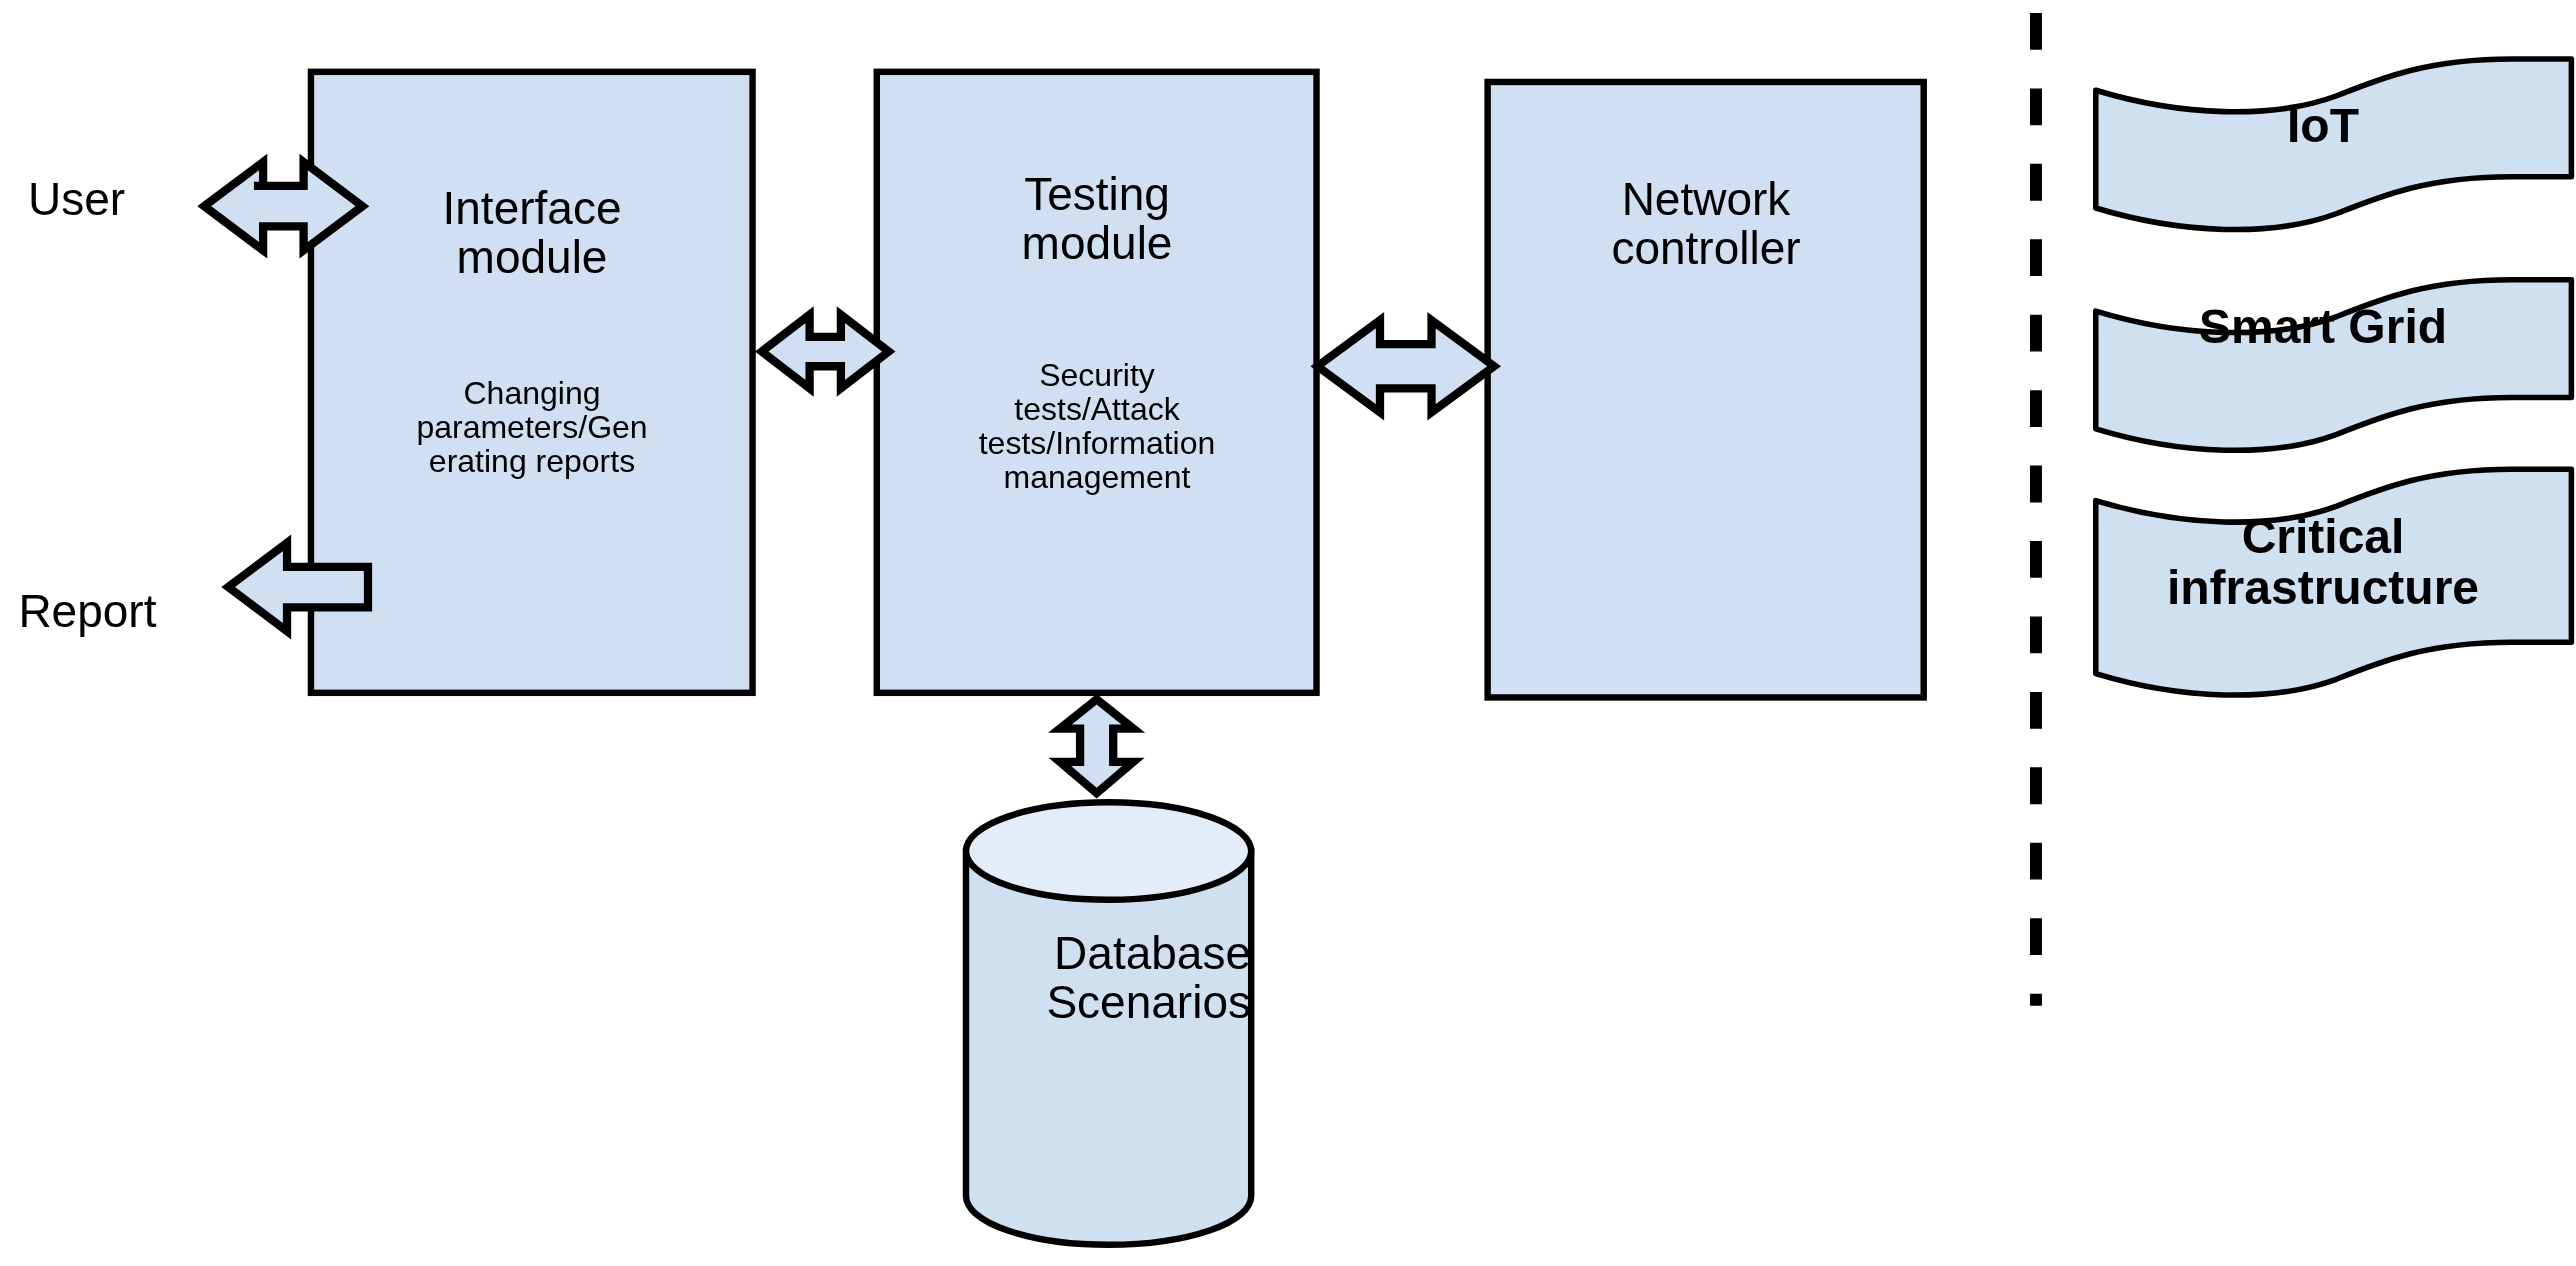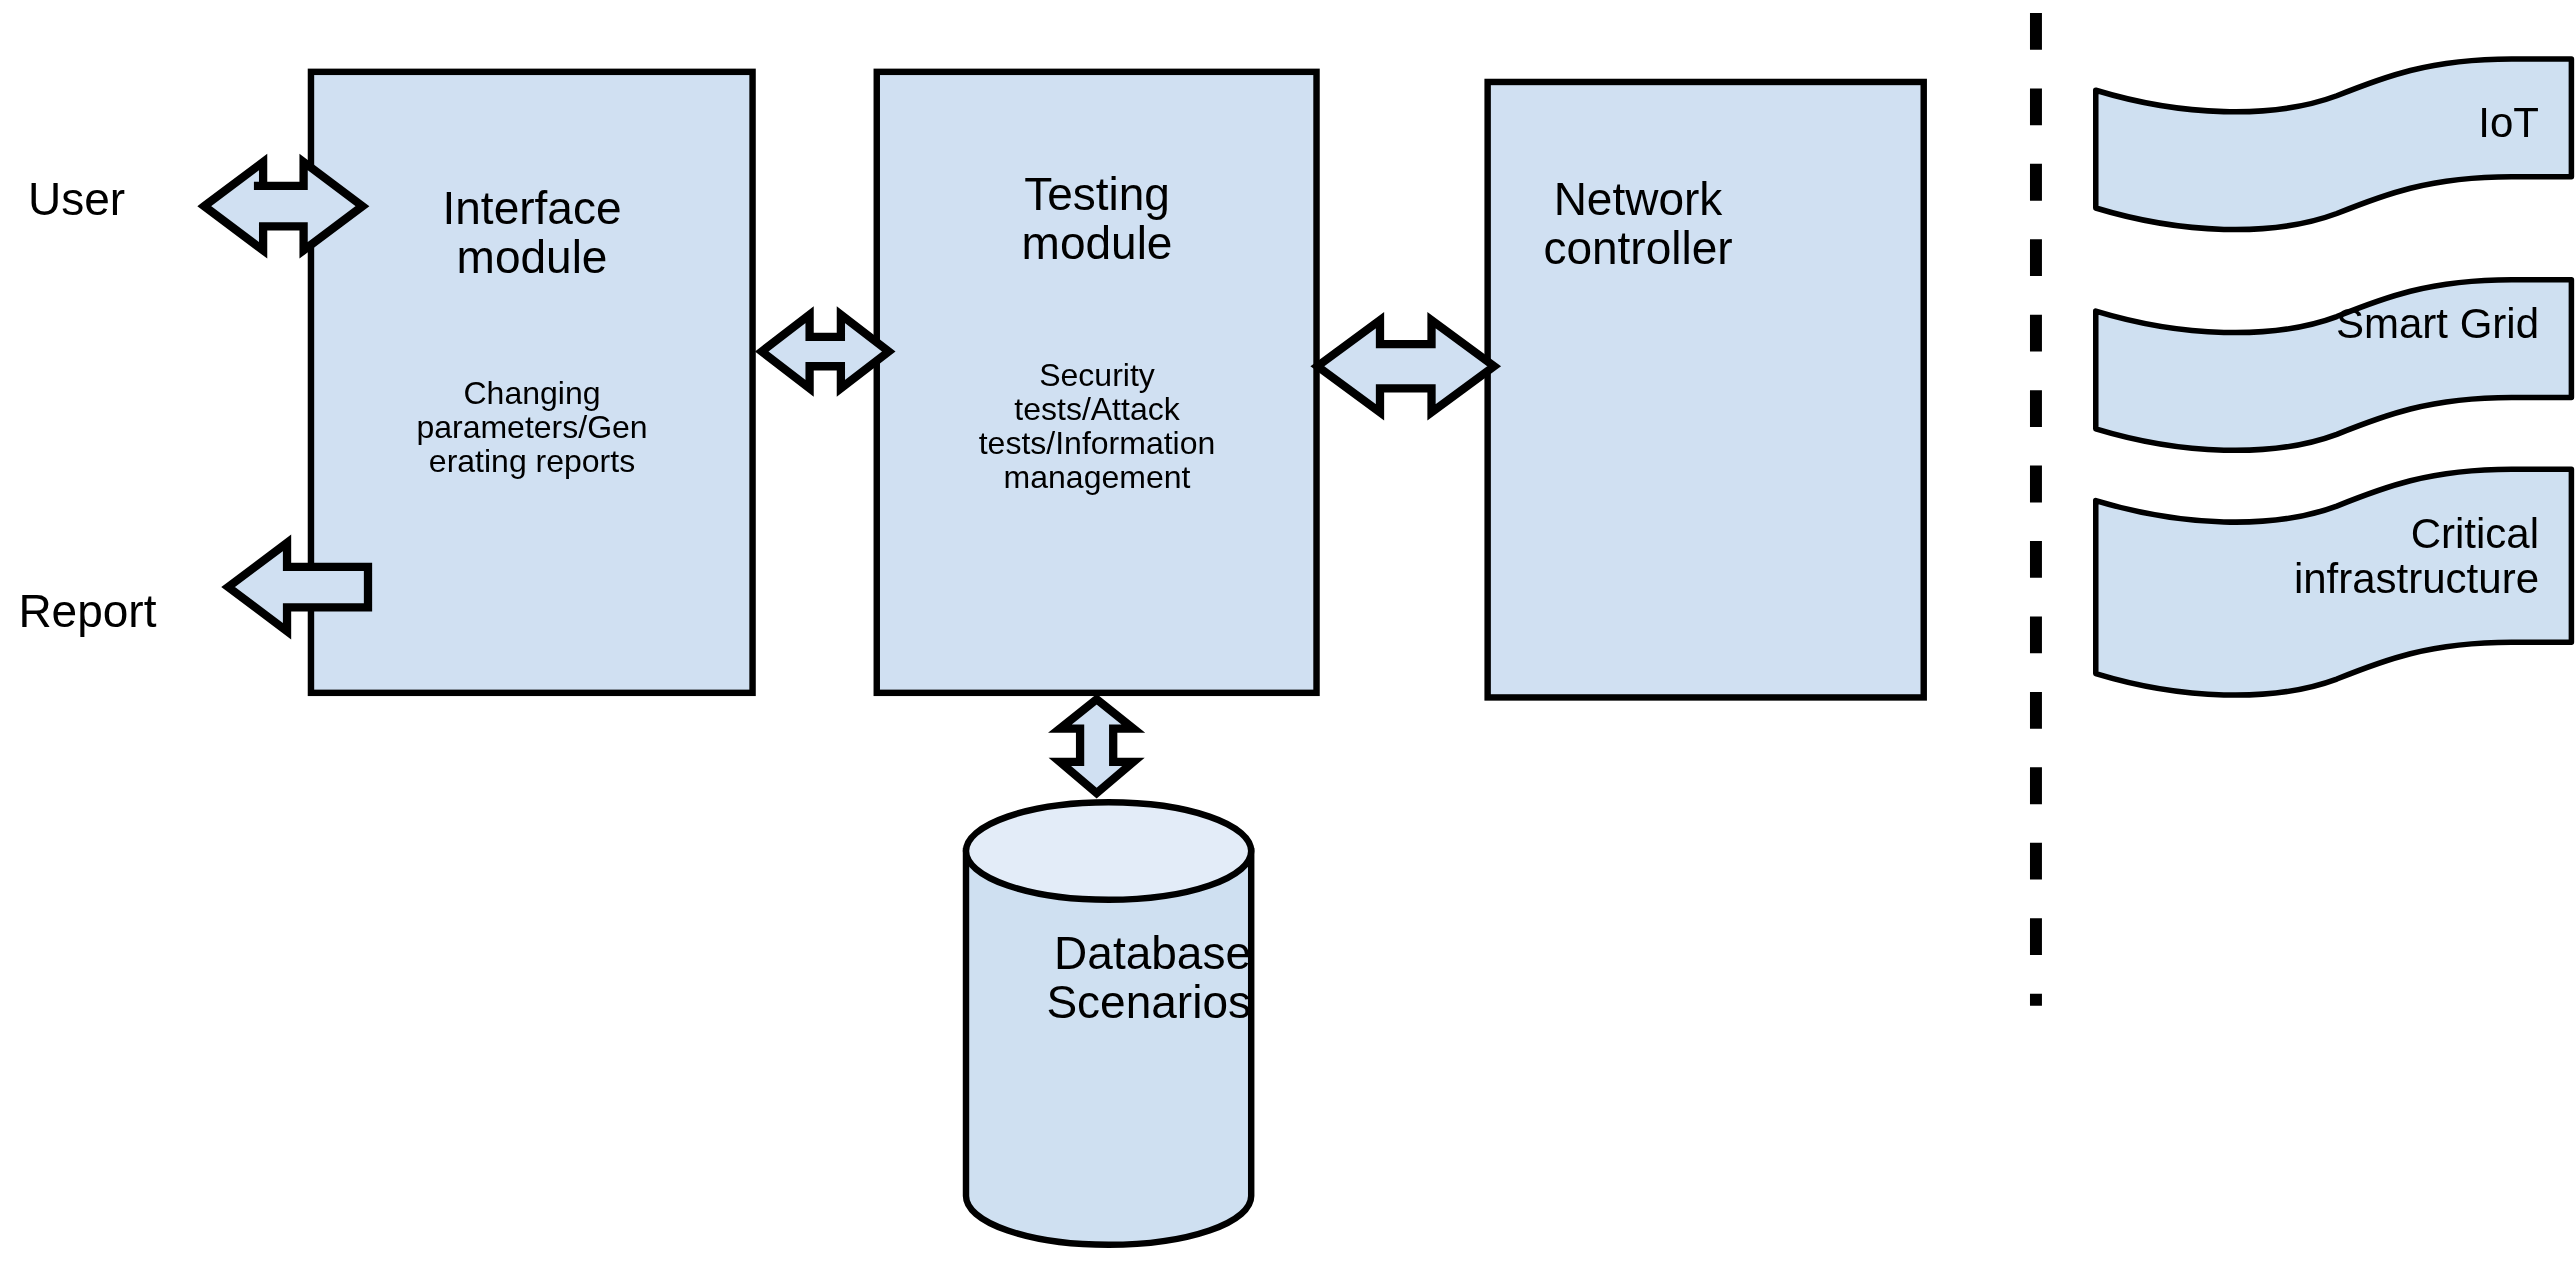--- a/index.html
+++ b/index.html
@@ -73,23 +73,22 @@
   .lbl-body {
     font-weight: normal;
     font-size: 32px;
   }
   .lbl-side {
     font-weight: normal;
     font-size: 46px;
     text-align: left;
   }
   .lbl-wave {
-    font-weight: normal;
-    font-size: 42px;
-    text-align: right;
+    font-weight: bold;
+    font-size: 48px;
   }
   .lbl-db {
     font-weight: normal;
     font-size: 46px;
   }
 </style>
 </head>
 <body>
 
 <div id="canvas">
@@ -173,21 +172,21 @@
 erating reports</div>
 
   <div class="lbl lbl-title" style="left:877px; top:170px; width:440px;">Testing
 module</div>
 
   <div class="lbl lbl-body" style="left:877px; top:359px; width:440px;">Security
 tests/Attack
 tests/Information
 management</div>
 
-  <div class="lbl lbl-title" style="left:1420px; top:175px; width:436px;">Network
+  <div class="lbl lbl-title" style="left:1488px; top:175px; width:436px;">Network
 controller</div>
 
 
   <div class="lbl lbl-db" style="left:966px; top:929px; width:285px;text-align:right;">Database
 Scenarios</div>
 
   <div class="lbl lbl-wave" style="left:2107px; top:101px; width:432px;">IoT</div>
 
   <div class="lbl lbl-wave" style="left:2107px; top:302px; width:432px;">Smart Grid</div>
 

